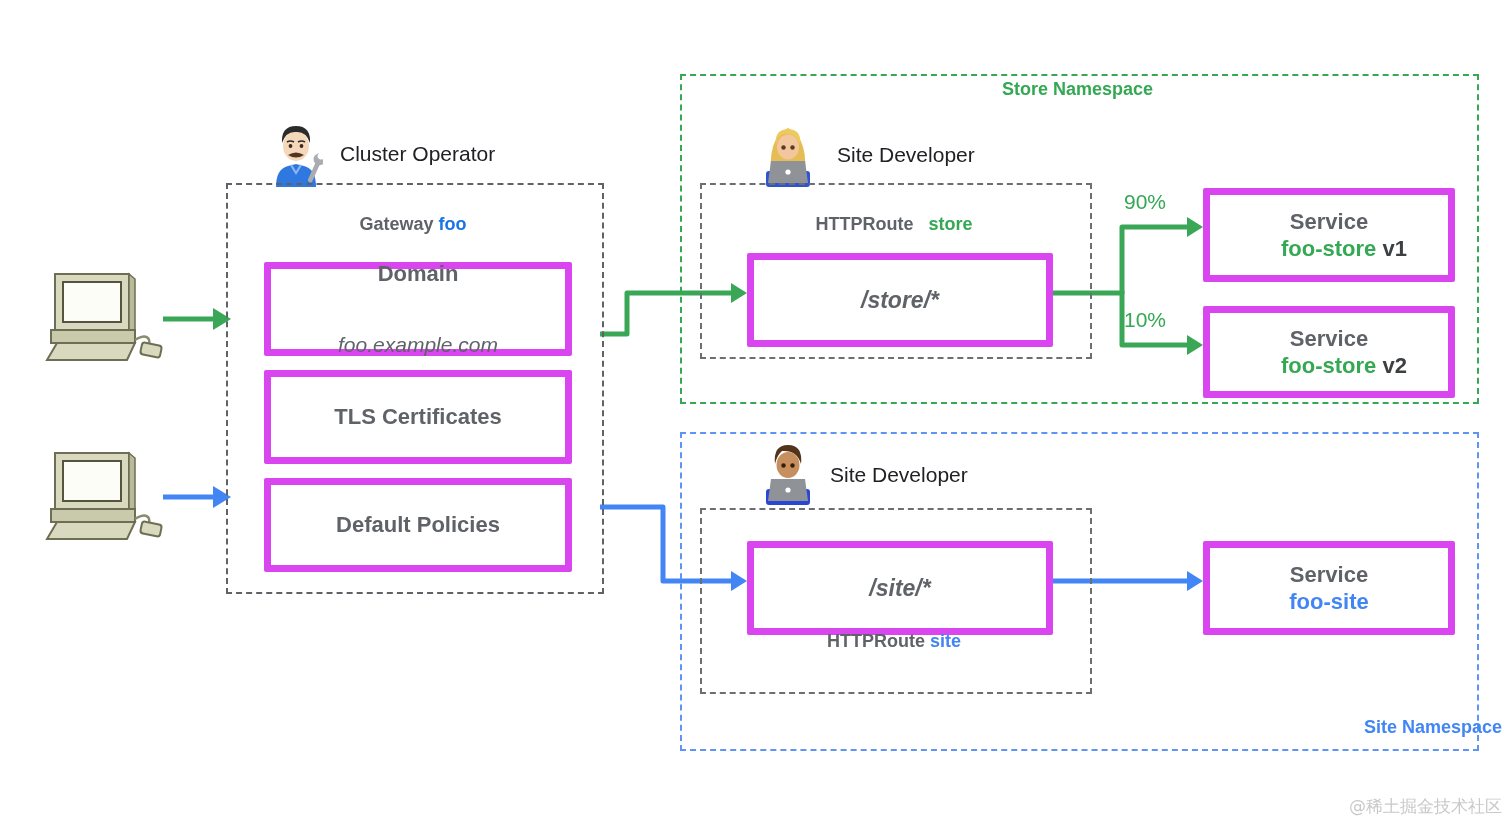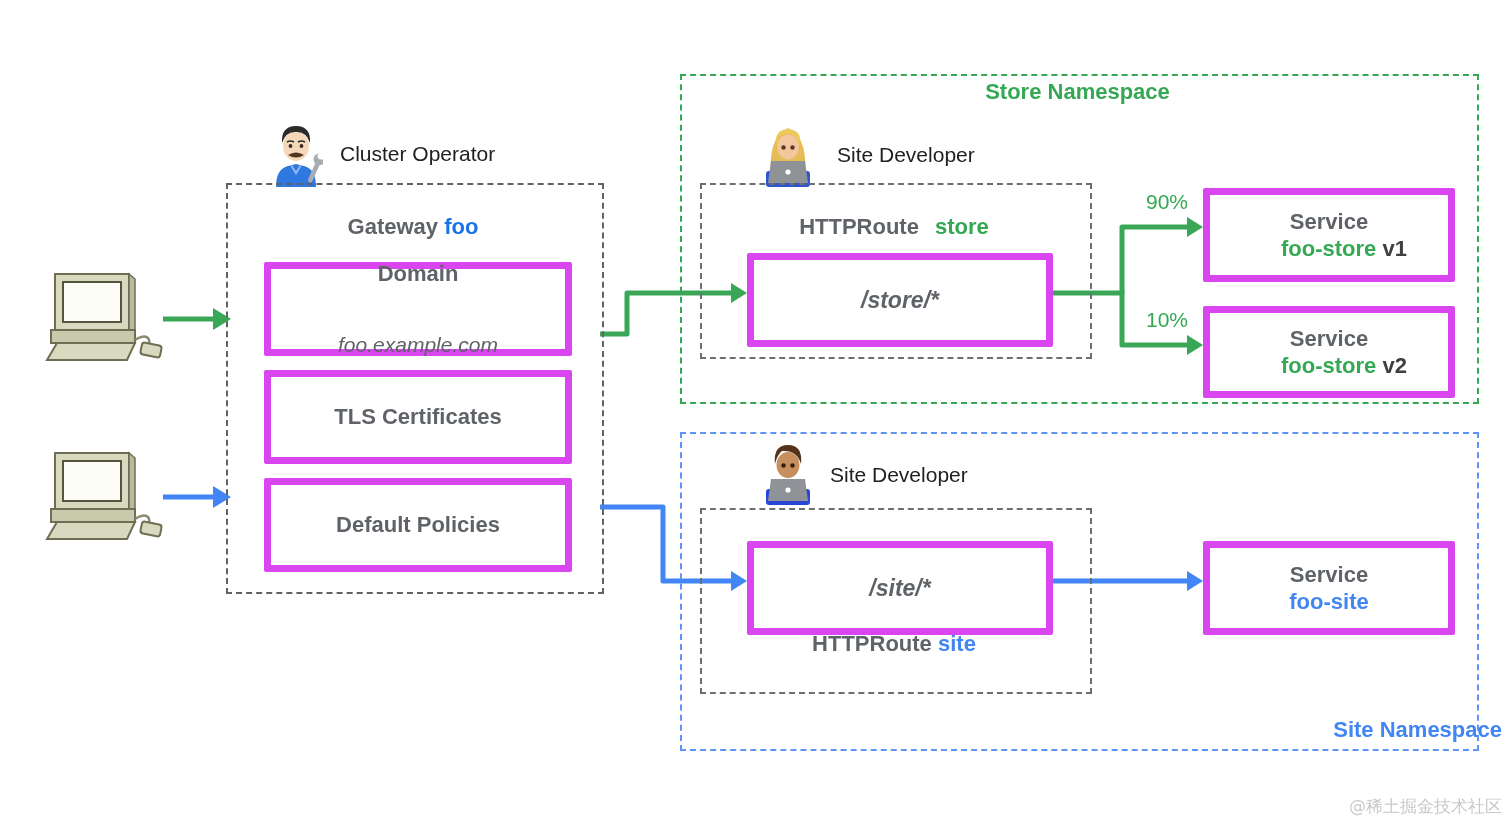--- a/index.html
+++ b/index.html
@@ -34,37 +34,37 @@
   .bx-svc-site{left:1203px;top:541px;width:238px;height:80px;}
 
   .box-title{font-weight:bold;font-size:22px;color:#5f6368;}
   .box-sub-italic{font-style:italic;font-size:21px;color:#5f6368;margin-top:44px;}
   .path-label{font-weight:bold;font-style:italic;font-size:23px;color:#5f6368;}
   .svc-name-green{color:#34a853;margin-left:30px;}
   .svc-name-blue{color:#4285f4;}
   .svc-version{color:#3c4043;}
 
   
-  .sect-title{position:absolute;font-weight:bold;font-size:22px;text-align:center;}
+  .sect-title{position:absolute;font-weight:bold;font-size:18px;text-align:center;}
   .t-gateway{left:226px;top:214px;width:374px;color:#5f6368;}
   .t-route-store{left:700px;top:214px;width:388px;color:#5f6368;}
   .t-route-site{left:700px;top:631px;width:388px;color:#5f6368;}
   .t-store-ns{left:680px;top:79px;width:795px;color:#34a853;}
   .t-site-ns{left:707px;top:717px;width:795px;color:#4285f4;text-align:right;}
   .accent-foo{color:#1a73e8;}
   .accent-store{color:#34a853;margin-left:10px;}
   .accent-site{color:#4285f4;}
 
   
   .actor-label{position:absolute;font-size:21px;color:#202124;}
   .l-operator{left:340px;top:142px;}
   .l-store-dev{left:837px;top:143px;}
   .l-site-dev{left:830px;top:463px;}
 
-  .weight-label{position:absolute;width:64px;text-align:right;font-size:21px;color:#34a853;}
+  .weight-label{position:absolute;width:64px;text-align:left;font-size:21px;color:#34a853;}
   .w-90{left:1124px;top:190px;}
   .w-10{left:1124px;top:308px;}
 
   .avatar{position:absolute;width:54px;height:68px;}
   .av-operator{left:269px;top:119px;}
   .av-store{left:761px;top:119px;}
   .av-site{left:761px;top:437px;}
 
   .computer{position:absolute;width:122px;height:96px;}
   .pc-1{left:45px;top:270px;}

